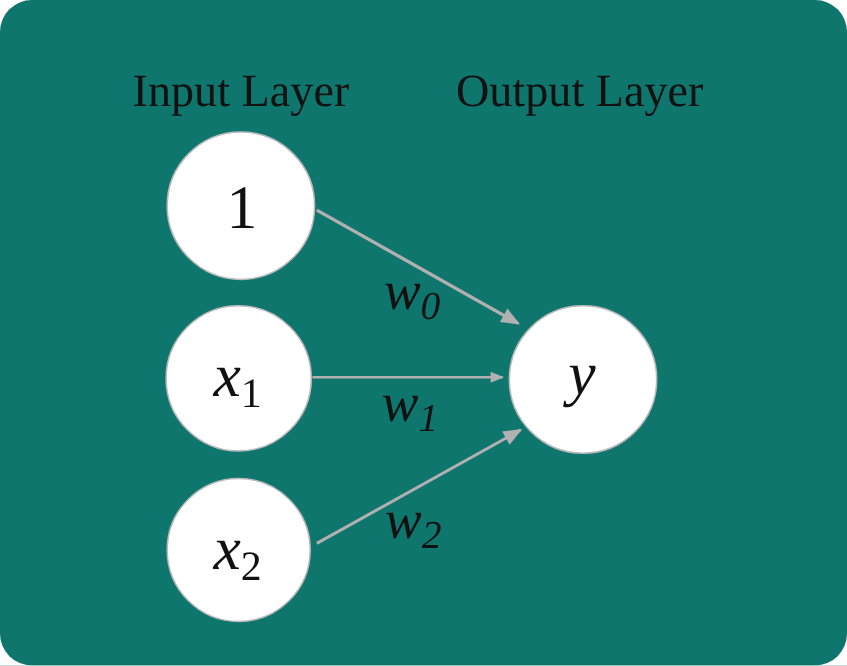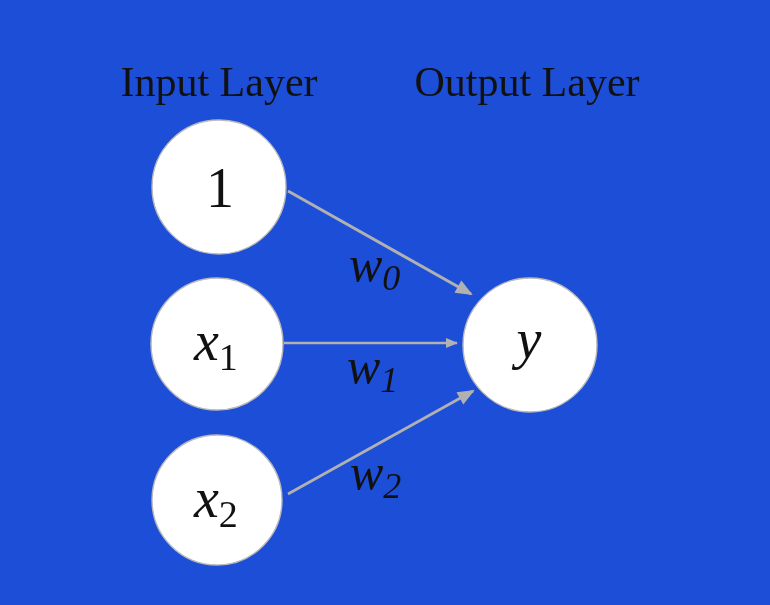--- a/index.html
+++ b/index.html
@@ -7,21 +7,22 @@
     padding: 0;
     background: #ffffff;
     width: 770px;
     height: 605px;
     overflow: hidden;
   }
   .stage {
     position: relative;
     width: 770px;
     height: 605px;
-    background: #1d4ed8;
+    background: #0f766e;
+    border-radius: 29px;
   }
   svg text {
     font-family: "Liberation Serif", serif;
     fill: #111111;
   }
   .layer-title {
     font-size: 42px;
   }
   .node-label {
     font-size: 56px;

